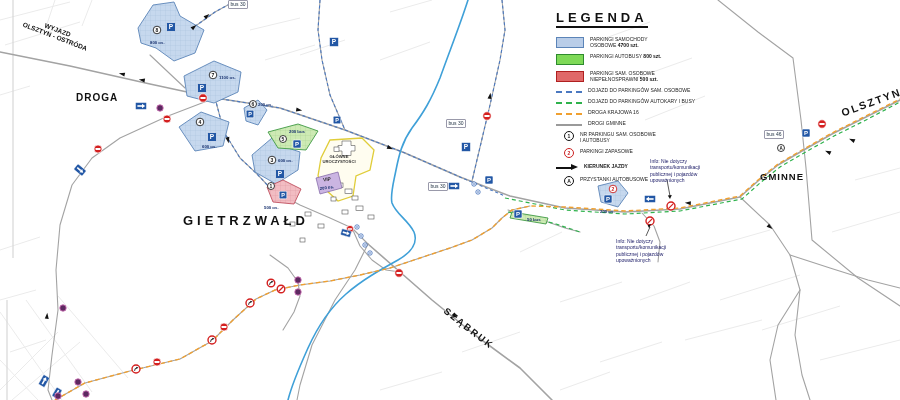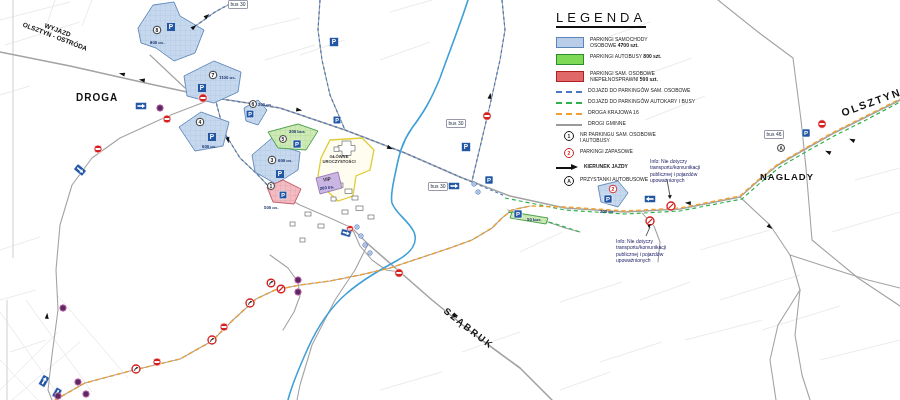--- a/index.html
+++ b/index.html
@@ -47,21 +47,21 @@
   .lbl{position:absolute;color:#111;font-weight:bold;white-space:pre;line-height:1.1}
   .pre{white-space:pre-line}
   .note{position:absolute;width:50px;font-size:5px;line-height:1.25;color:#1a1a66;white-space:pre-line}
   .rlabel{position:absolute;font-size:5px;color:#234;background:#fff;border:0.5px solid #99a;
           border-radius:1px;padding:0 1.5px;line-height:7px;height:7px}
   .slab{position:absolute;font-size:4.2px;font-weight:bold;color:#333;white-space:pre-line;
         text-align:center;line-height:1.15}
 
   
   .legend{position:absolute;left:556px;top:8px;width:158px}
-  .lg-title{font-size:13px;font-weight:normal;letter-spacing:4px;color:#111;
+  .lg-title{font-size:13px;font-weight:bold;letter-spacing:4px;color:#111;
             border-bottom:2px solid #111;display:inline-block;padding-bottom:1px;margin-bottom:8px}
   .lg-item{display:flex;align-items:flex-start;gap:6px;margin-bottom:5px}
   .lg-label{font-size:5px;line-height:1.2;color:#222}
   .lg-label b{color:#111}
   .sw{flex:none;margin-top:1px}
   .sw-area{width:26px;height:9px;border:1px solid}
   .sw-blue{background:#b9cde8;border-color:#5b84b8}
   .sw-green{background:#7ed957;border-color:#2e8b2e}
   .sw-red{background:#e06868;border-color:#b02020}
   .sw-line{width:26px;height:0;margin-top:4px}
@@ -462,22 +462,23 @@
     <path class="nline" d="M667 180 L670 196"></path>
     <path class="arr" d="M670 199 l-2.2 -3.6 l4 -0.4 Z"></path>
     <path class="nline" d="M646 236 L650 227"></path>
     <path class="arr" d="M651 224 l-3.4 1.2 l1.6 3 Z"></path>
   </g>
 </svg>
 
 <div class="lbl pre" style="left:22px;top:26px;font-size:6.5px;text-align:center;transform:rotate(21deg)">WYJAZD
 OLSZTYN - OSTRÓDA</div>
 <div class="lbl" style="left:76px;top:92px;font-size:10px;letter-spacing:1px">DROGA</div>
+<div class="lbl" style="left:183px;top:214px;font-size:13px;letter-spacing:4px">GIETRZWAŁD</div>
 <div class="lbl" style="left:448px;top:306px;font-size:9.5px;letter-spacing:2px;transform:rotate(38deg);transform-origin:0 0">SZĄBRUK</div>
-<div class="lbl" style="left:760px;top:172px;font-size:9.5px;letter-spacing:1px">NAGLADY</div>
+<div class="lbl" style="left:760px;top:172px;font-size:9.5px;letter-spacing:1px">GMINNE</div>
 <div class="lbl" style="left:840px;top:108px;font-size:10.5px;letter-spacing:2px;transform:rotate(-20deg);transform-origin:0 0">OLSZTYN</div>
 
 <div class="slab" style="left:320px;top:155px;width:38px">GŁÓWNE
 UROCZYSTOŚCI</div>
 <div class="slab" style="left:317px;top:177px;width:20px;font-size:5px;transform:rotate(-8deg)">VIP</div>
 <div class="slab" style="left:315px;top:186px;width:24px;color:#16306e;transform:rotate(-8deg)">200 os.</div>
 
 <div class="note" style="left:650px;top:158px">Info: Nie dotyczy
 transportu/komunikacji
 publicznej i pojazdów

